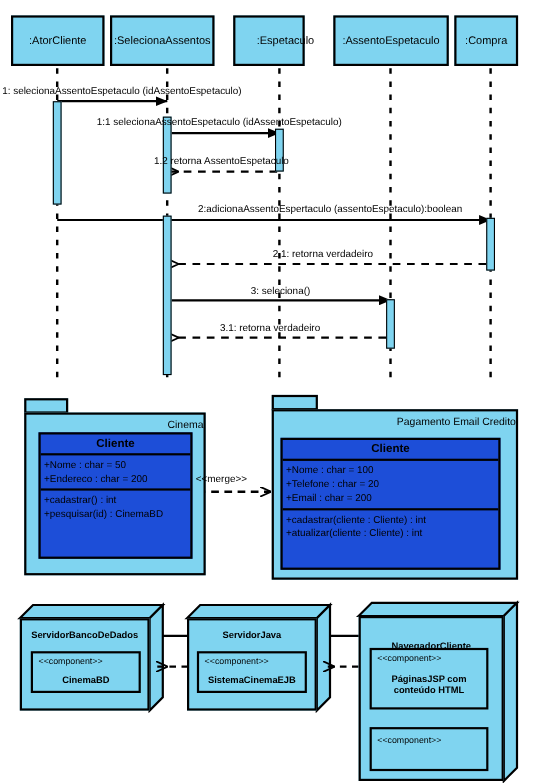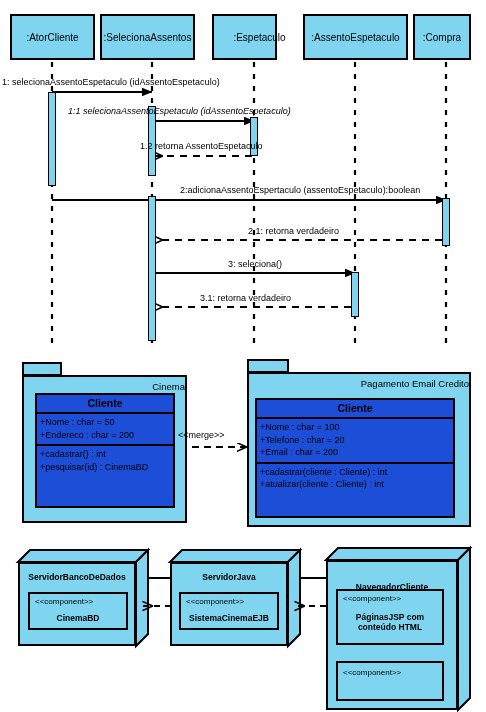--- a/index.html
+++ b/index.html
@@ -159,21 +159,21 @@
   </div>
 
   <div class="act" style="left:48px;top:92px;height:94px;"></div>
   <div class="act" style="left:148px;top:106px;height:70px;"></div>
   <div class="act" style="left:148px;top:196px;height:145px;"></div>
   <div class="act" style="left:250px;top:117px;height:39px;"></div>
   <div class="act" style="left:351px;top:272px;height:45px;"></div>
   <div class="act" style="left:442px;top:198px;height:48px;"></div>
 
   <div class="lbl" style="left:2px;top:77px;">1: selecionaAssentoEspetaculo (idAssentoEspetaculo)</div>
-  <div class="lbl" style="left:68px;top:106px;font-style:italic;">1:1 selecionaAssentoEspetaculo (idAssentoEspetaculo)</div>
+  <div class="lbl" style="left:88px;top:106px;">1:1 selecionaAssentoEspetaculo (idAssentoEspetaculo)</div>
   <div class="lbl" style="left:140px;top:141px;">1.2 retorna AssentoEspetaculo</div>
   <div class="lbl" style="left:180px;top:185px;">2:adicionaAssentoEspertaculo (assentoEspetaculo):boolean</div>
   <div class="lbl" style="left:248px;top:226px;">2.1: retorna verdadeiro</div>
   <div class="lbl" style="left:228px;top:259px;">3: seleciona()</div>
   <div class="lbl" style="left:200px;top:293px;">3.1: retorna verdadeiro</div>
 
   <div class="pkgtab" style="left:22px;top:362px;width:40px;height:14px;"></div>
   <div class="pkgbody" style="left:22px;top:375px;width:165px;height:148px;">
     <div class="pkgname" style="left:0;top:4px;">Cinema</div>
   </div>

